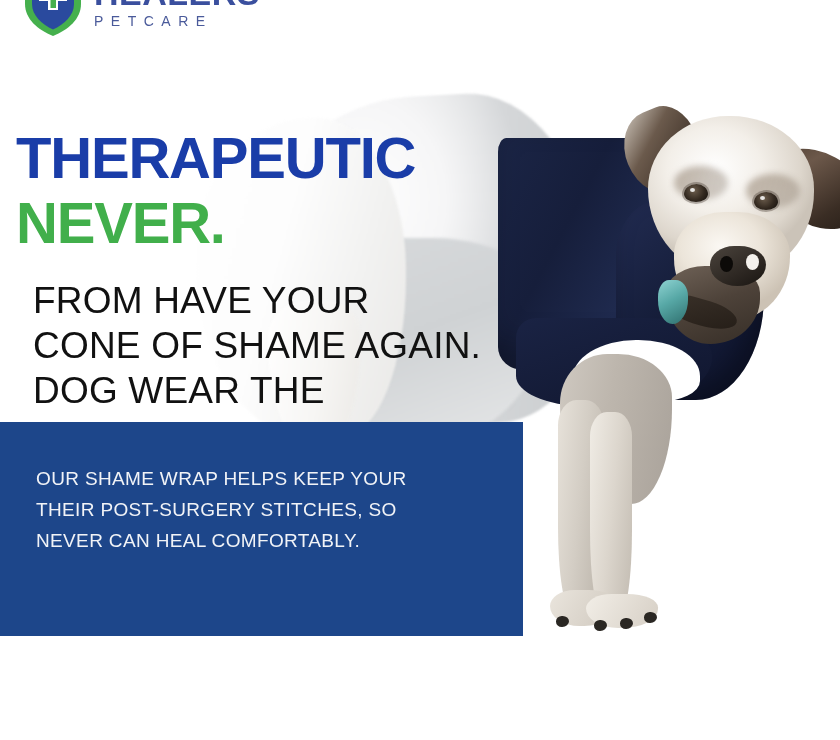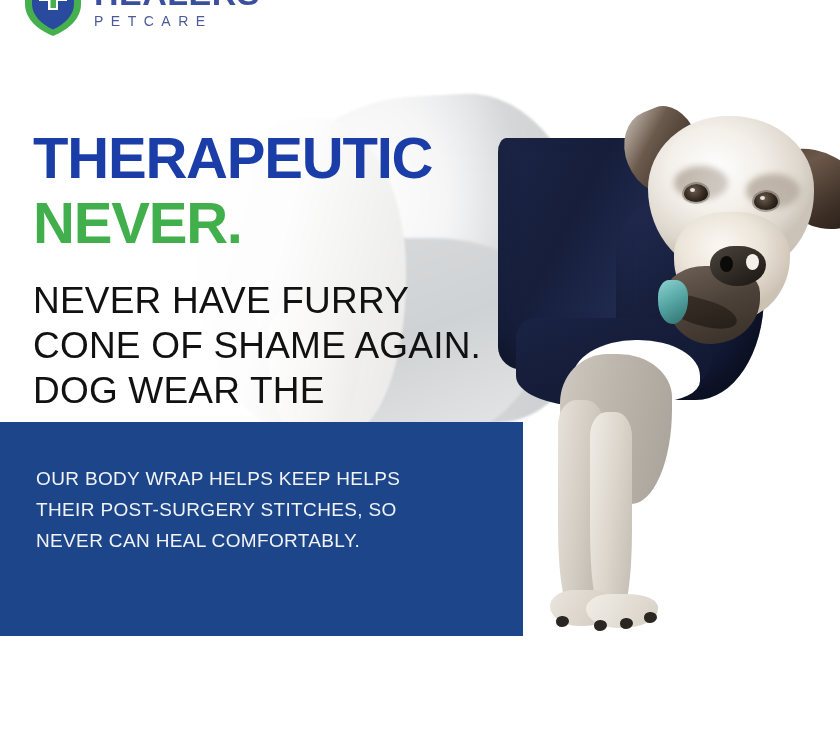--- a/index.html
+++ b/index.html
@@ -304,21 +304,21 @@
     margin-top: 4px;
     font-size: 14px;
     font-weight: 500;
     letter-spacing: 7.5px;
     color: #4a5a9a;
   }
 
   
   .headline {
     position: absolute;
-    left: 33px;
+    left: 16px;
     top: 131px;
     line-height: .94;
   }
   .headline-line {
     display: block;
     font-size: 58px;
     font-weight: 800;
     letter-spacing: -1.2px;
     font-family: "Liberation Sans", sans-serif;
   }
@@ -426,24 +426,24 @@
       <span class="logo-sub">PETCARE</span>
     </span>
   </div>
 
   <div class="headline">
     <span class="headline-line is-blue">THERAPEUTIC</span>
     <span class="headline-line is-green">NEVER.</span>
   </div>
 
   <div class="subhead">
-    <span class="subhead-line">NEVER HAVE FURRY</span>
+    <span class="subhead-line">FROM HAVE YOUR</span>
     <span class="subhead-line">CONE OF SHAME AGAIN.</span>
     <span class="subhead-line">DOG WEAR THE</span>
   </div>
 
   <div class="body-panel">
-    <span class="panel-line">OUR BODY WRAP HELPS KEEP HELPS</span>
+    <span class="panel-line">OUR SHAME WRAP HELPS KEEP YOUR</span>
     <span class="panel-line">THEIR POST-SURGERY STITCHES, SO</span>
     <span class="panel-line">NEVER CAN HEAL COMFORTABLY.</span>
   </div>
 
 </div>
 
 </body></html>

